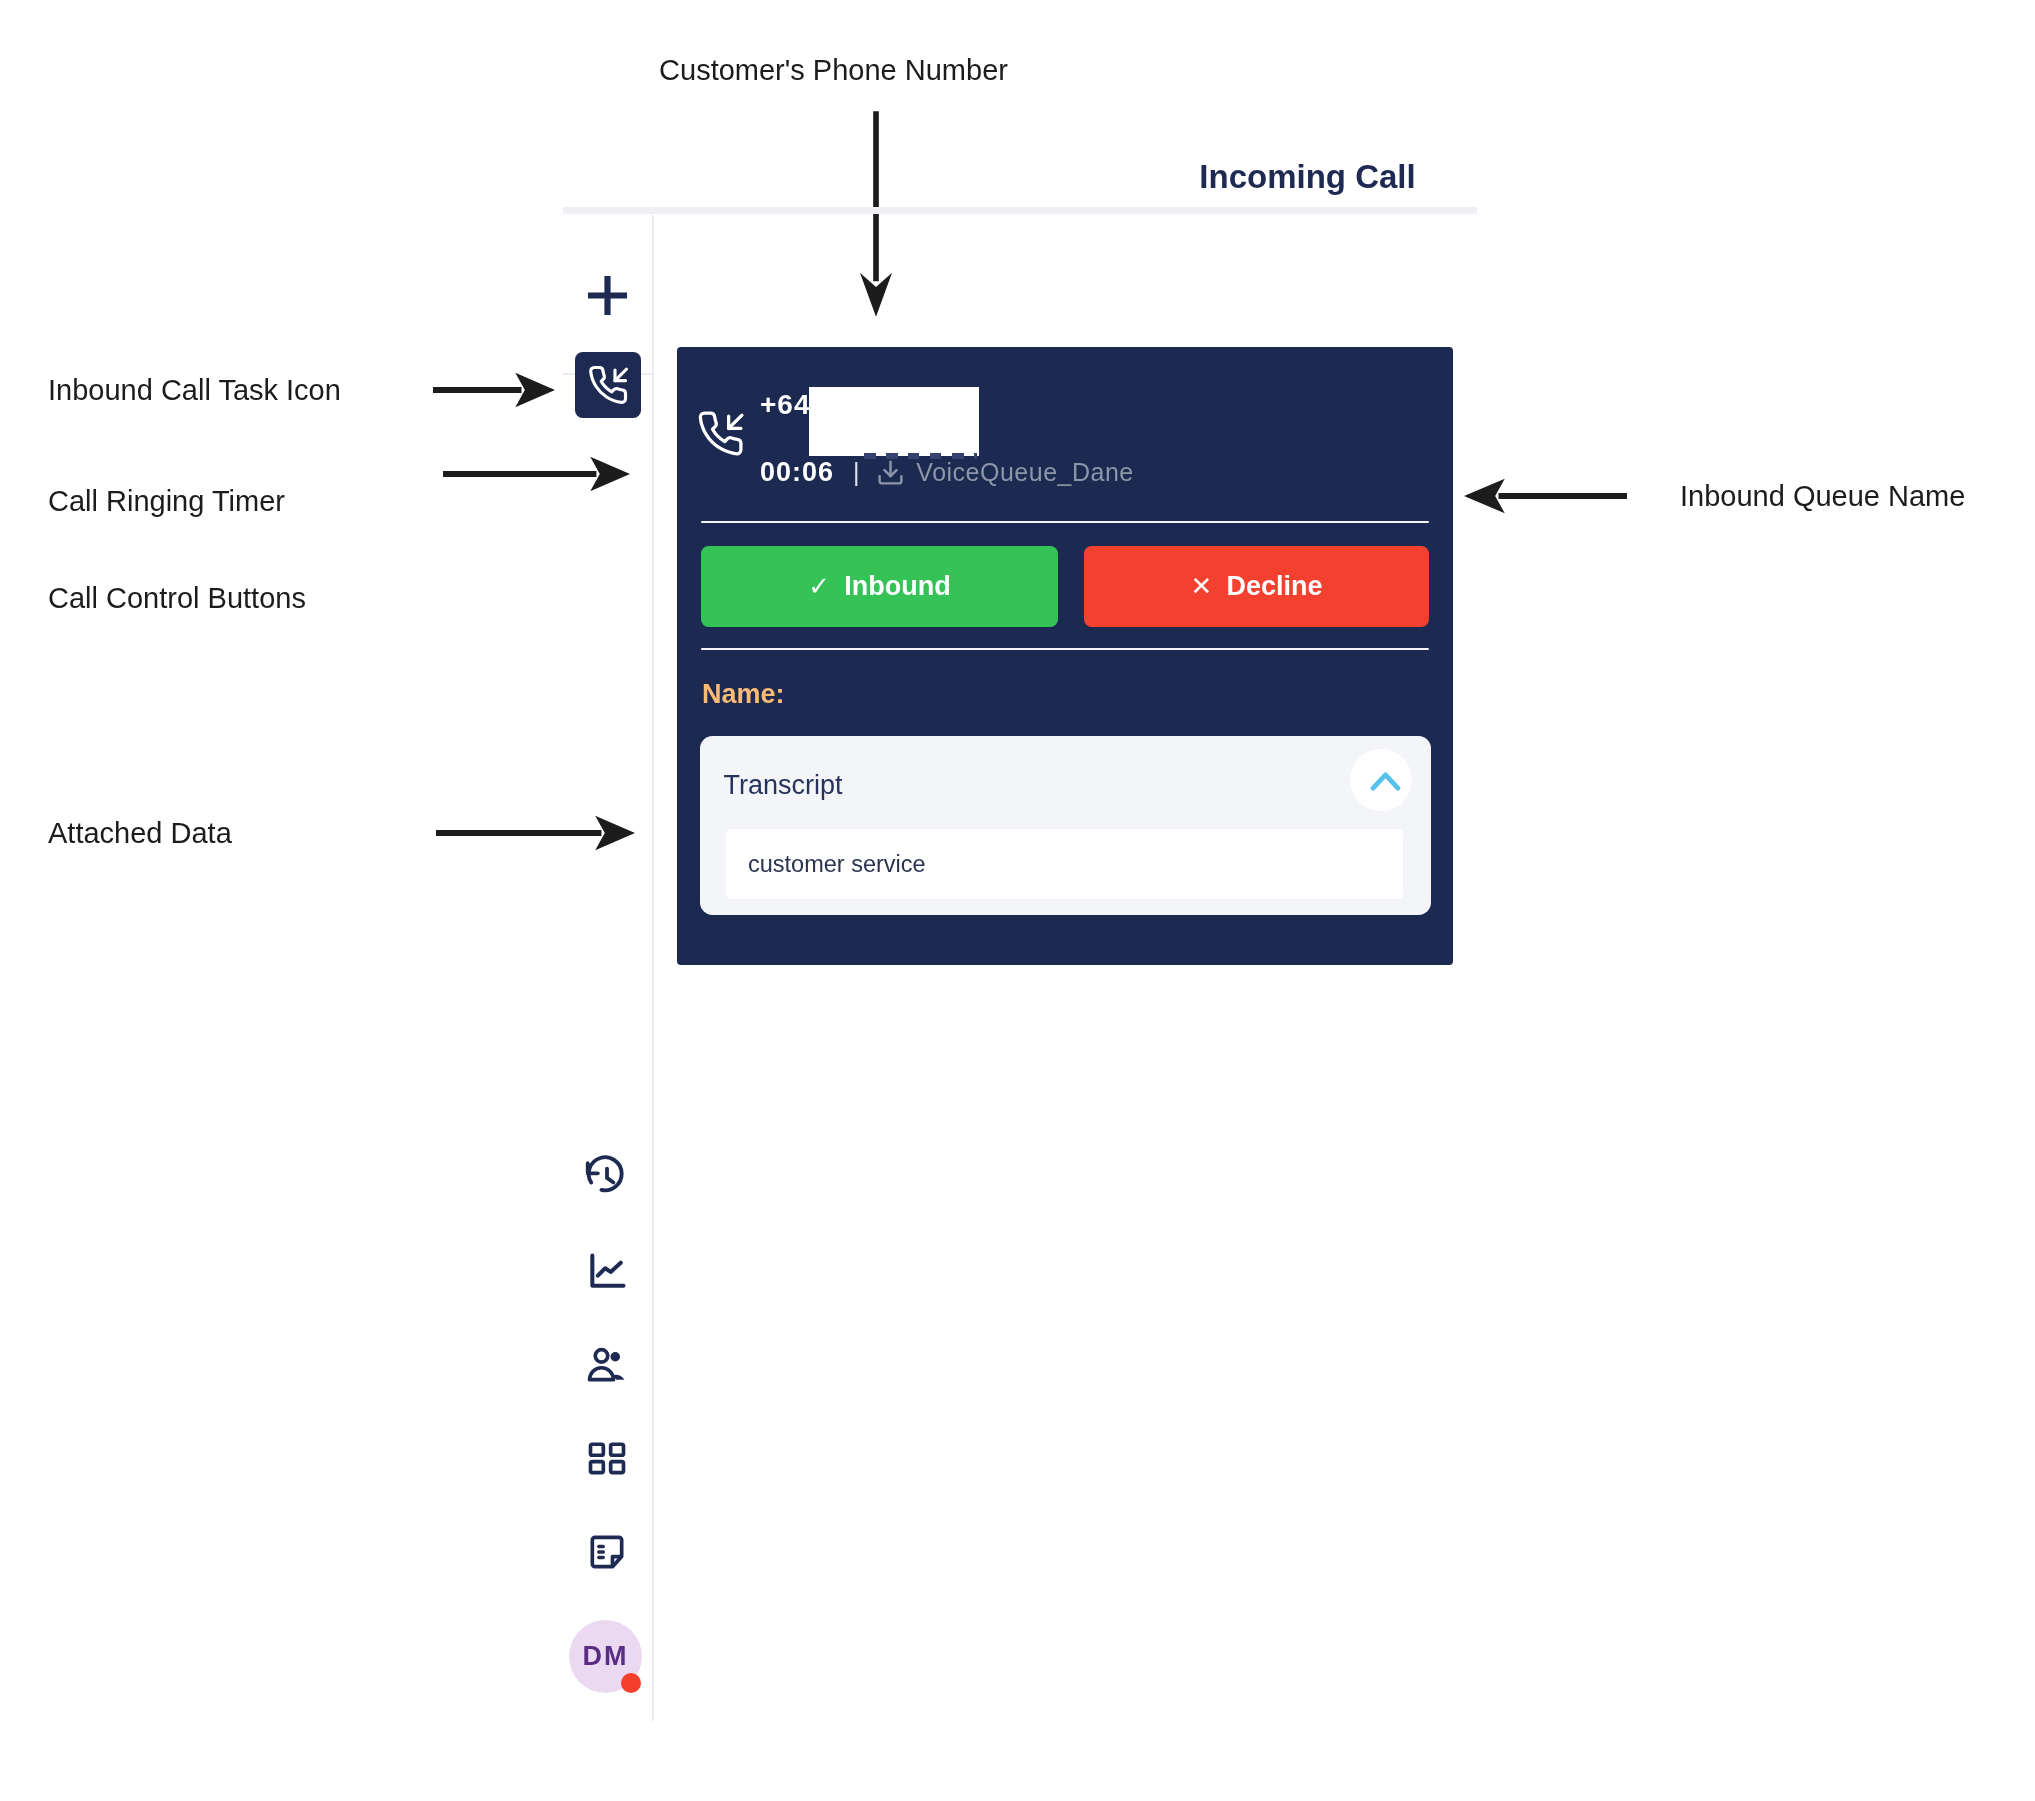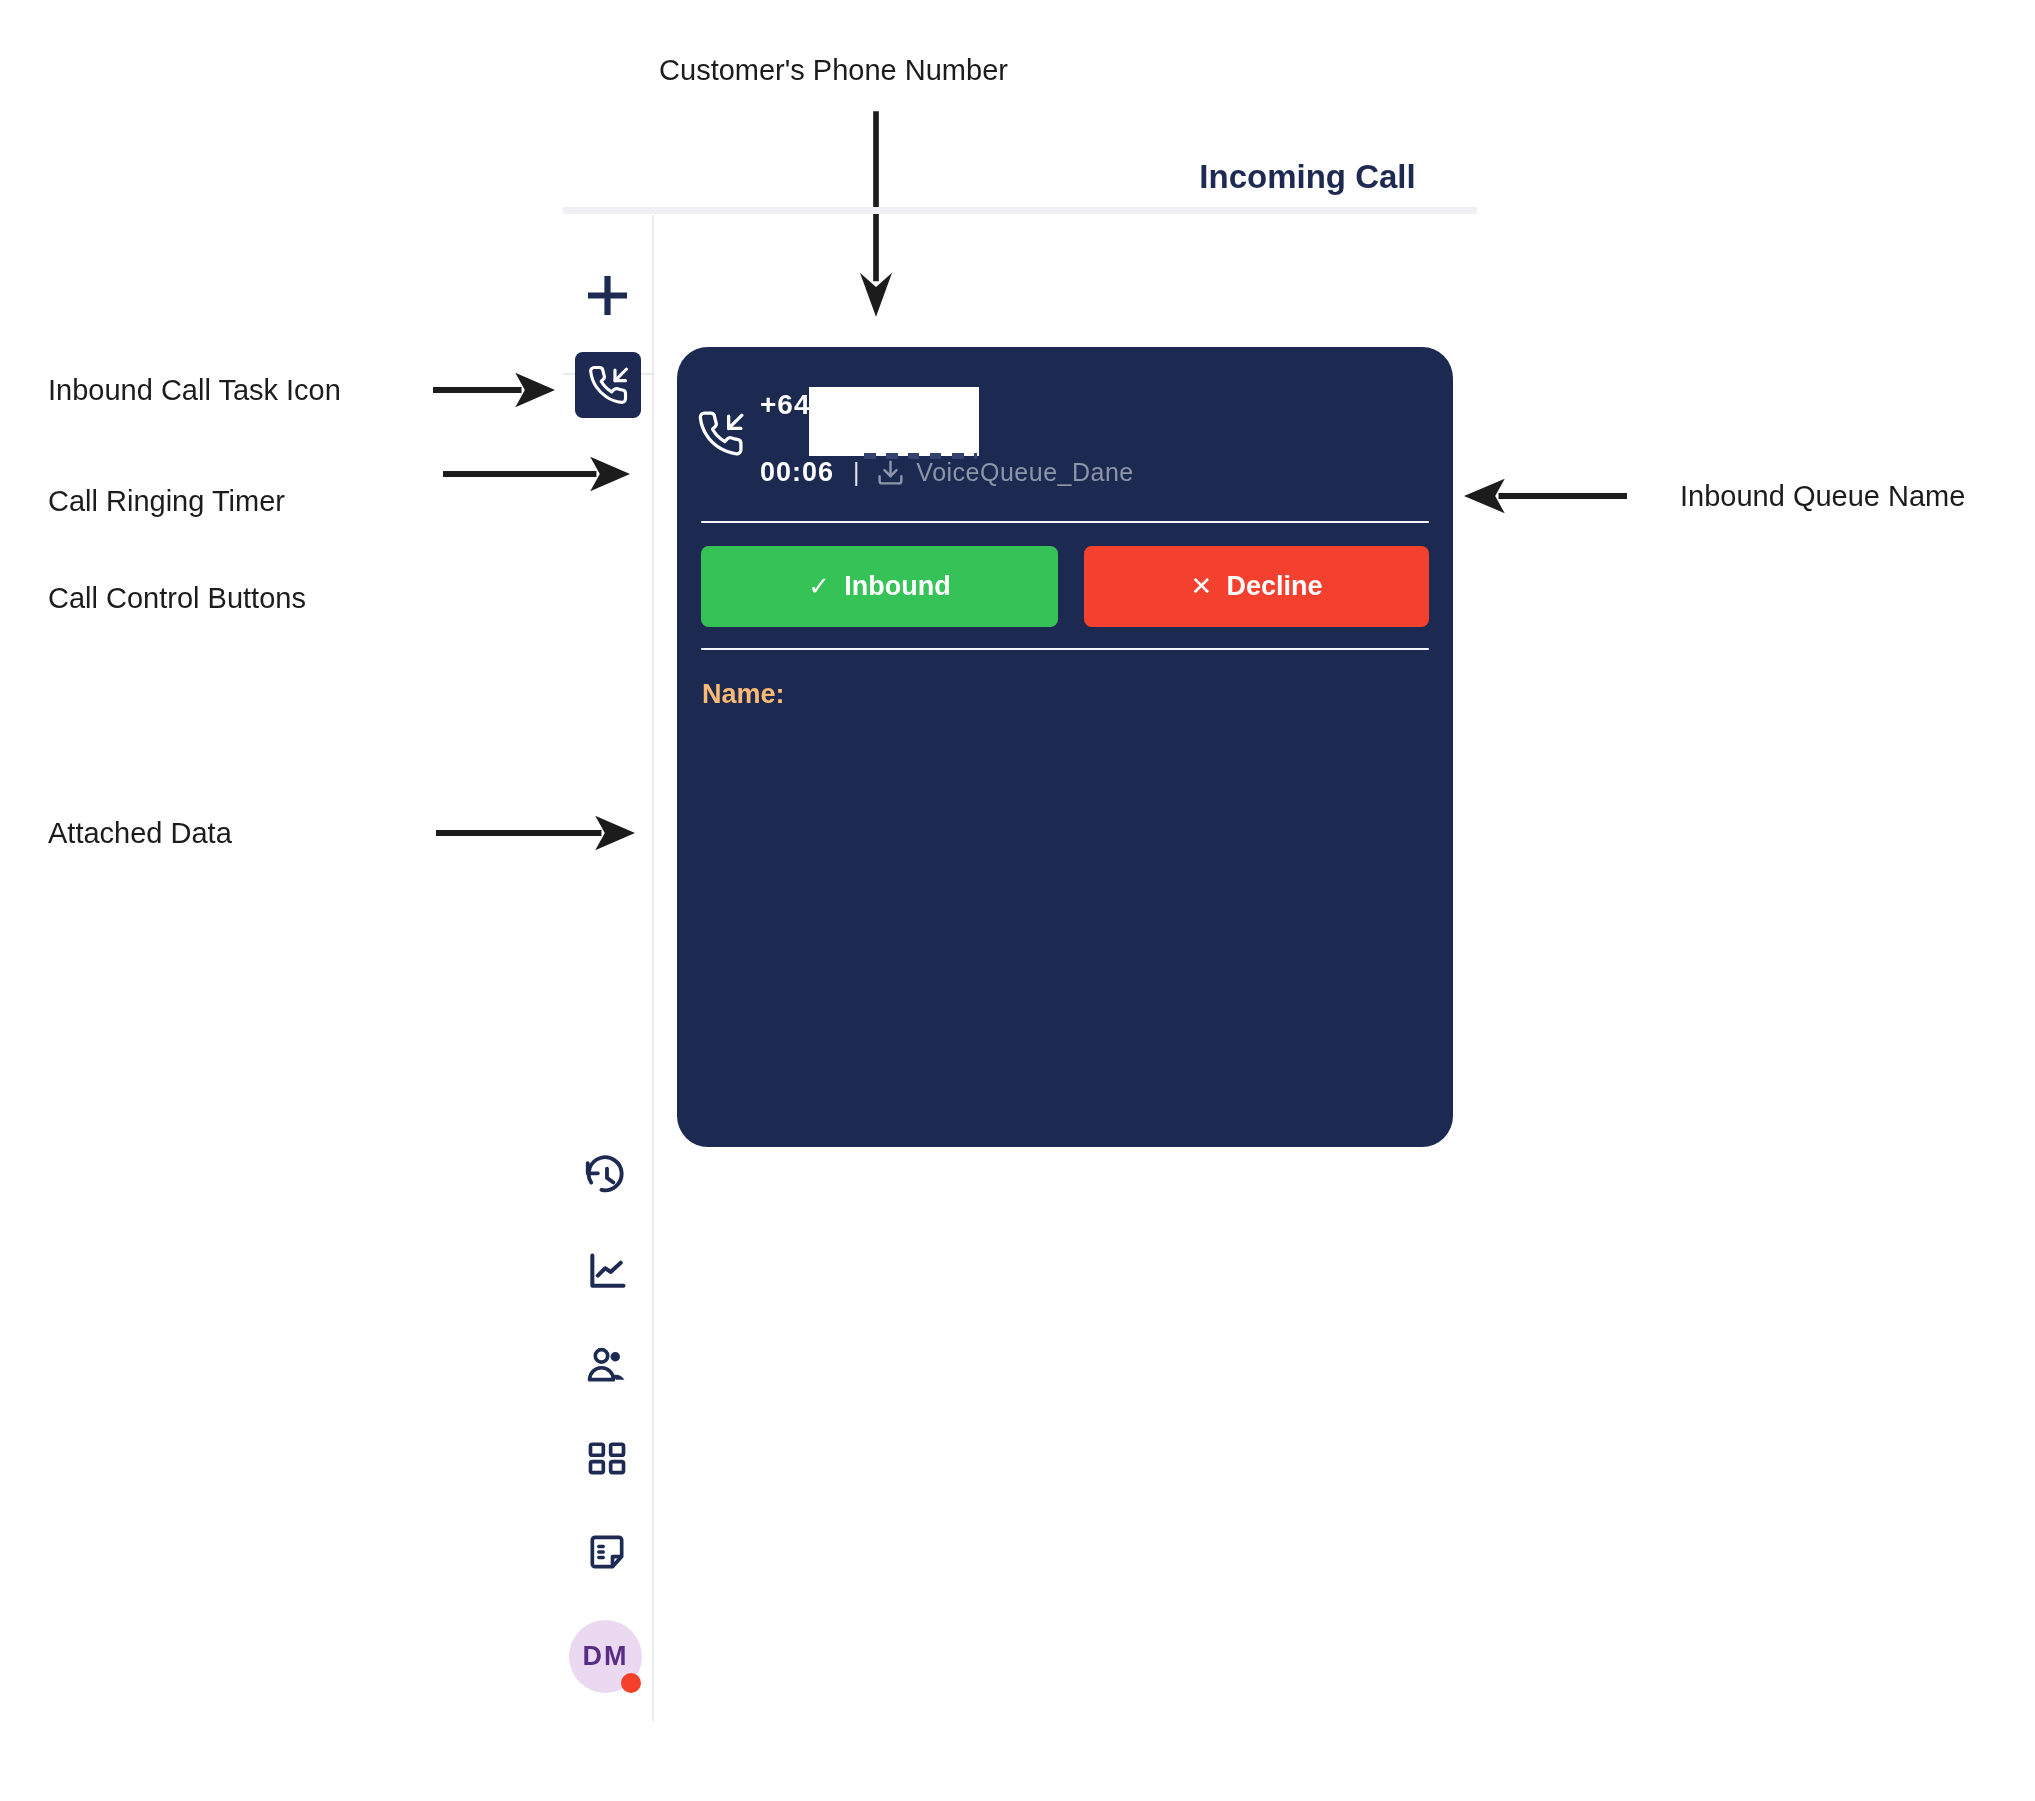--- a/index.html
+++ b/index.html
@@ -46,22 +46,22 @@
     background:var(--avatar-bg);display:flex;align-items:center;justify-content:center;
     color:var(--avatar-text);font-size:27px;font-weight:bold;letter-spacing:1.9px;
   }
   .presence-dot{
     position:absolute;left:621px;top:1673px;width:20px;height:20px;border-radius:50%;
     background:var(--dot);
   }
 
   
   .card{
-    position:absolute;left:677px;top:347px;width:776px;height:800px;
-    background:var(--navy);border-radius:31px;color:#ffffff;
+    position:absolute;left:677px;top:347px;width:776px;height:618px;
+    background:var(--navy);border-radius:4px;color:#ffffff;
   }
   .card .phone-glyph{position:absolute;left:19px;top:62px;width:49px;height:49px;}
   .phone-number{
     position:absolute;left:83px;top:42px;font-size:28px;font-weight:bold;color:#fff;
     letter-spacing:1px;
   }
   .redact-box{
     position:absolute;left:132px;top:40px;width:170px;height:69px;background:#ffffff;
   }
   .redact-dashes{
@@ -204,20 +204,32 @@
 
   <button class="btn btn-decline">
     <span class="btn-glyph">✕</span>
     <span>Decline</span>
   </button>
 
   <div class="card-divider" style="top:301px;"></div>
 
   <div class="name-label">Name:</div>
 
+  <div class="attached-panel">
+    <div class="transcript-title">Transcript</div>
+    <div class="chevron-halo"></div>
+    <div class="chevron-wrap">
+      <svg width="31" height="22" viewBox="0 0 64 46">
+        <polyline points="6,38 32,10 58,38" fill="none" stroke="#55c1ec" stroke-width="10" stroke-linecap="round" stroke-linejoin="round"></polyline>
+      </svg>
+    </div>
+    <div class="transcript-value-box">
+      <span class="transcript-value">customer service</span>
+    </div>
+  </div>
 </div>
 
 <div class="side-icon" style="top:1155px;">
   <svg width="44" height="44" viewBox="0 0 24 24" fill="none">
     <path d="M3.2 9.5 A 9 9 0 1 1 5.5 16" transform="rotate(-35 12 12)" stroke="#1e2a52" stroke-width="2.1" fill="none" stroke-linecap="round"></path>
     <polyline points="1.5 4.5 1.5 10 7 10" stroke="#1e2a52" stroke-width="2.1" fill="none" stroke-linecap="round" stroke-linejoin="round"></polyline>
     <polyline points="12 7.5 12 12.5 15.5 15" stroke="#1e2a52" stroke-width="2.1" fill="none" stroke-linecap="round" stroke-linejoin="round"></polyline>
   </svg>
 </div>
 

